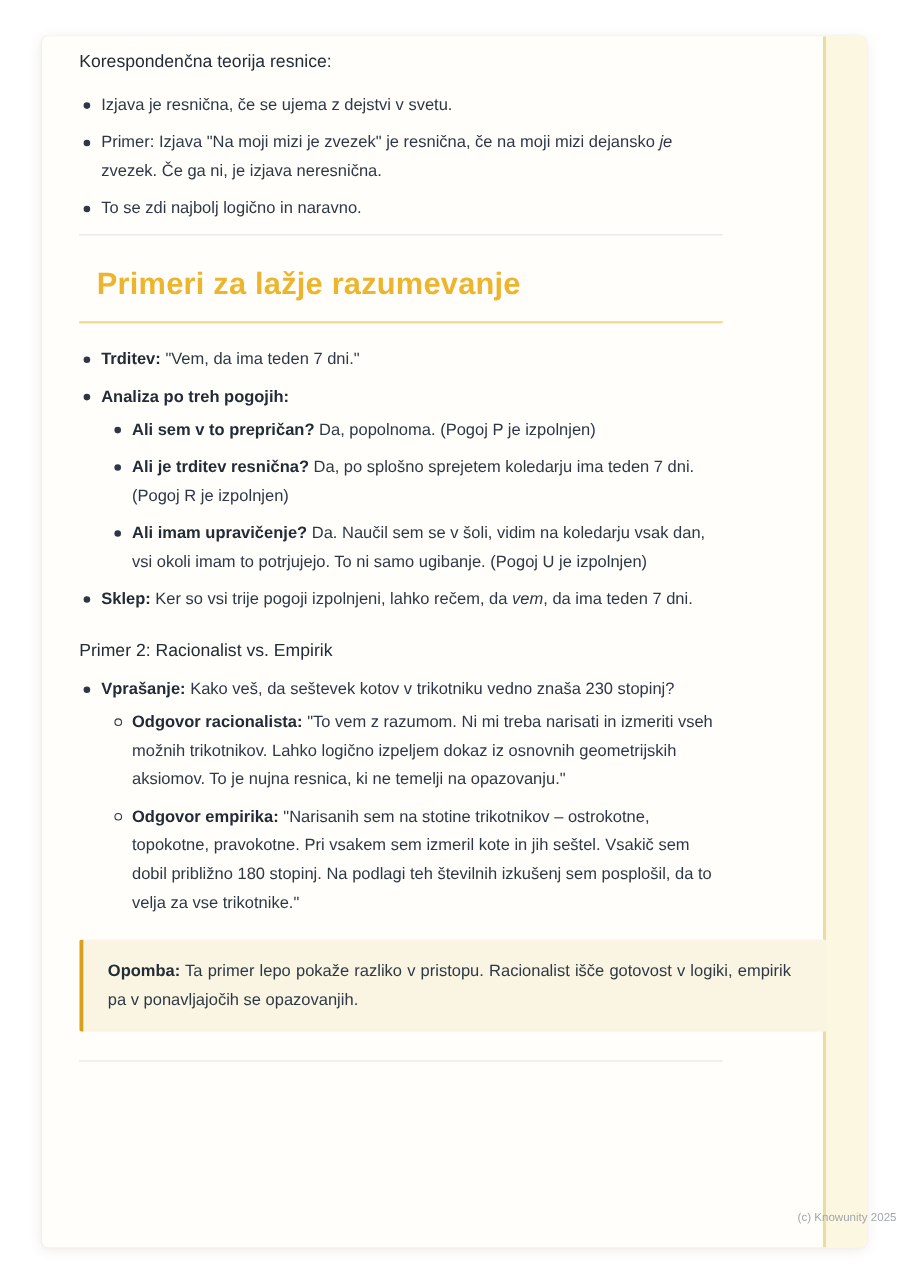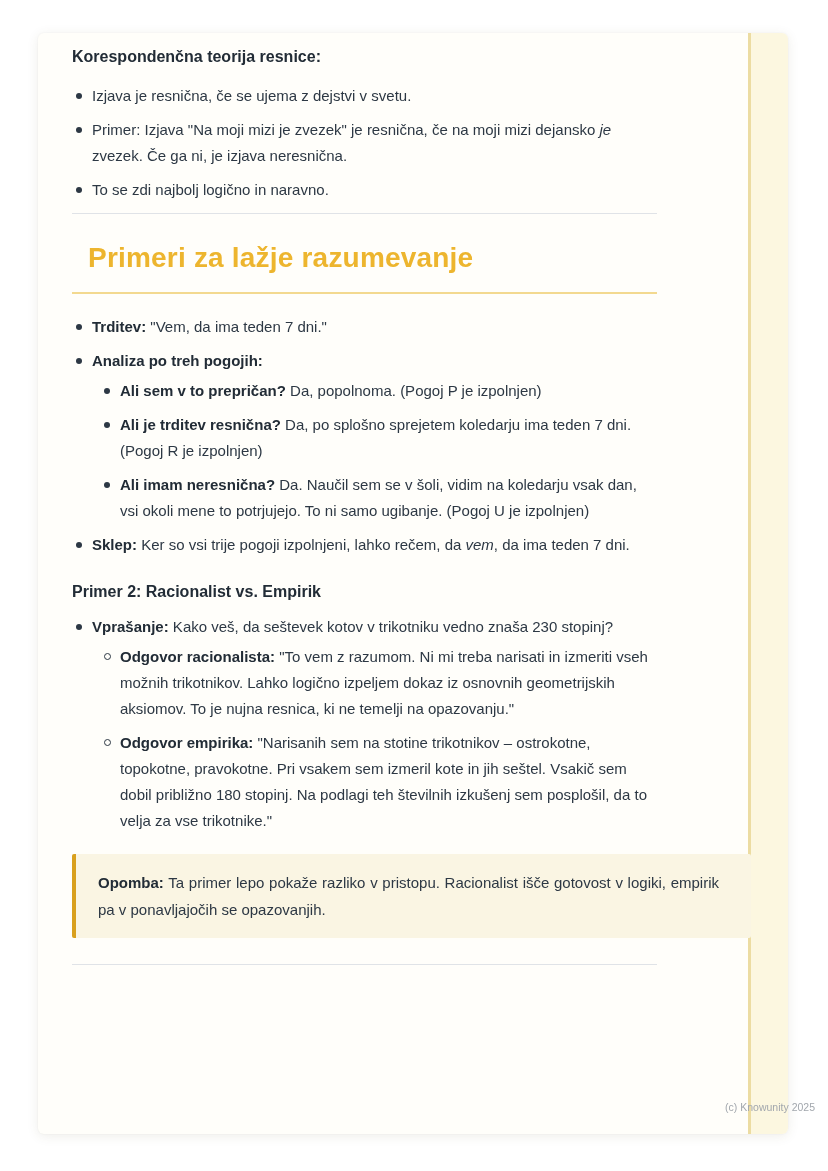--- a/index.html
+++ b/index.html
@@ -24,21 +24,21 @@
     width: 40px;
     background: #fcf7e0;
     border-left: 3px solid #ecdca2;
     border-radius: 0 6px 6px 0;
   }
   .content {
     position: absolute; left: 34px; top: 14px;
     width: 585px;
   }
   .sub-heading {
-    font-size: 16px; font-weight: 700;
+    font-size: 16px; font-weight: 400;
     line-height: 20px;
     margin: 0 0 16px 0;
     color: #222c36;
   }
   .sub-heading.ex1 { margin-top: 0; margin-bottom: 12px; }
   .sub-heading.ex2 { margin-top: 24px; margin-bottom: 12px; }
   ul { list-style: none; margin: 0; padding: 0; }
   li {
     position: relative;
     padding-left: 20px;
@@ -135,21 +135,21 @@
       <li>
         <span class="b">Analiza po treh pogojih:</span>
         <ul class="nested">
           <li>
             <span class="b">Ali sem v to prepričan?</span><span> Da, popolnoma. (Pogoj P je izpolnjen)</span>
           </li>
           <li>
             <span class="b">Ali je trditev resnična?</span><span> Da, po splošno sprejetem koledarju ima teden 7 dni. (Pogoj R je izpolnjen)</span>
           </li>
           <li>
-            <span class="b">Ali imam neresnična?</span><span> Da. Naučil sem se v šoli, vidim na koledarju vsak dan, vsi okoli mene to potrjujejo. To ni samo ugibanje. (Pogoj U je izpolnjen)</span>
+            <span class="b">Ali imam upravičenje?</span><span> Da. Naučil sem se v šoli, vidim na koledarju vsak dan, vsi okoli imam to potrjujejo. To ni samo ugibanje. (Pogoj U je izpolnjen)</span>
           </li>
         </ul>
       </li>
       <li>
         <span class="b">Sklep:</span><span> Ker so vsi trije pogoji izpolnjeni, lahko rečem, da </span><span class="em">vem</span><span>, da ima teden 7 dni.</span>
       </li>
     </ul>
 
     <p class="sub-heading ex2">Primer 2: Racionalist vs. Empirik</p>
 

